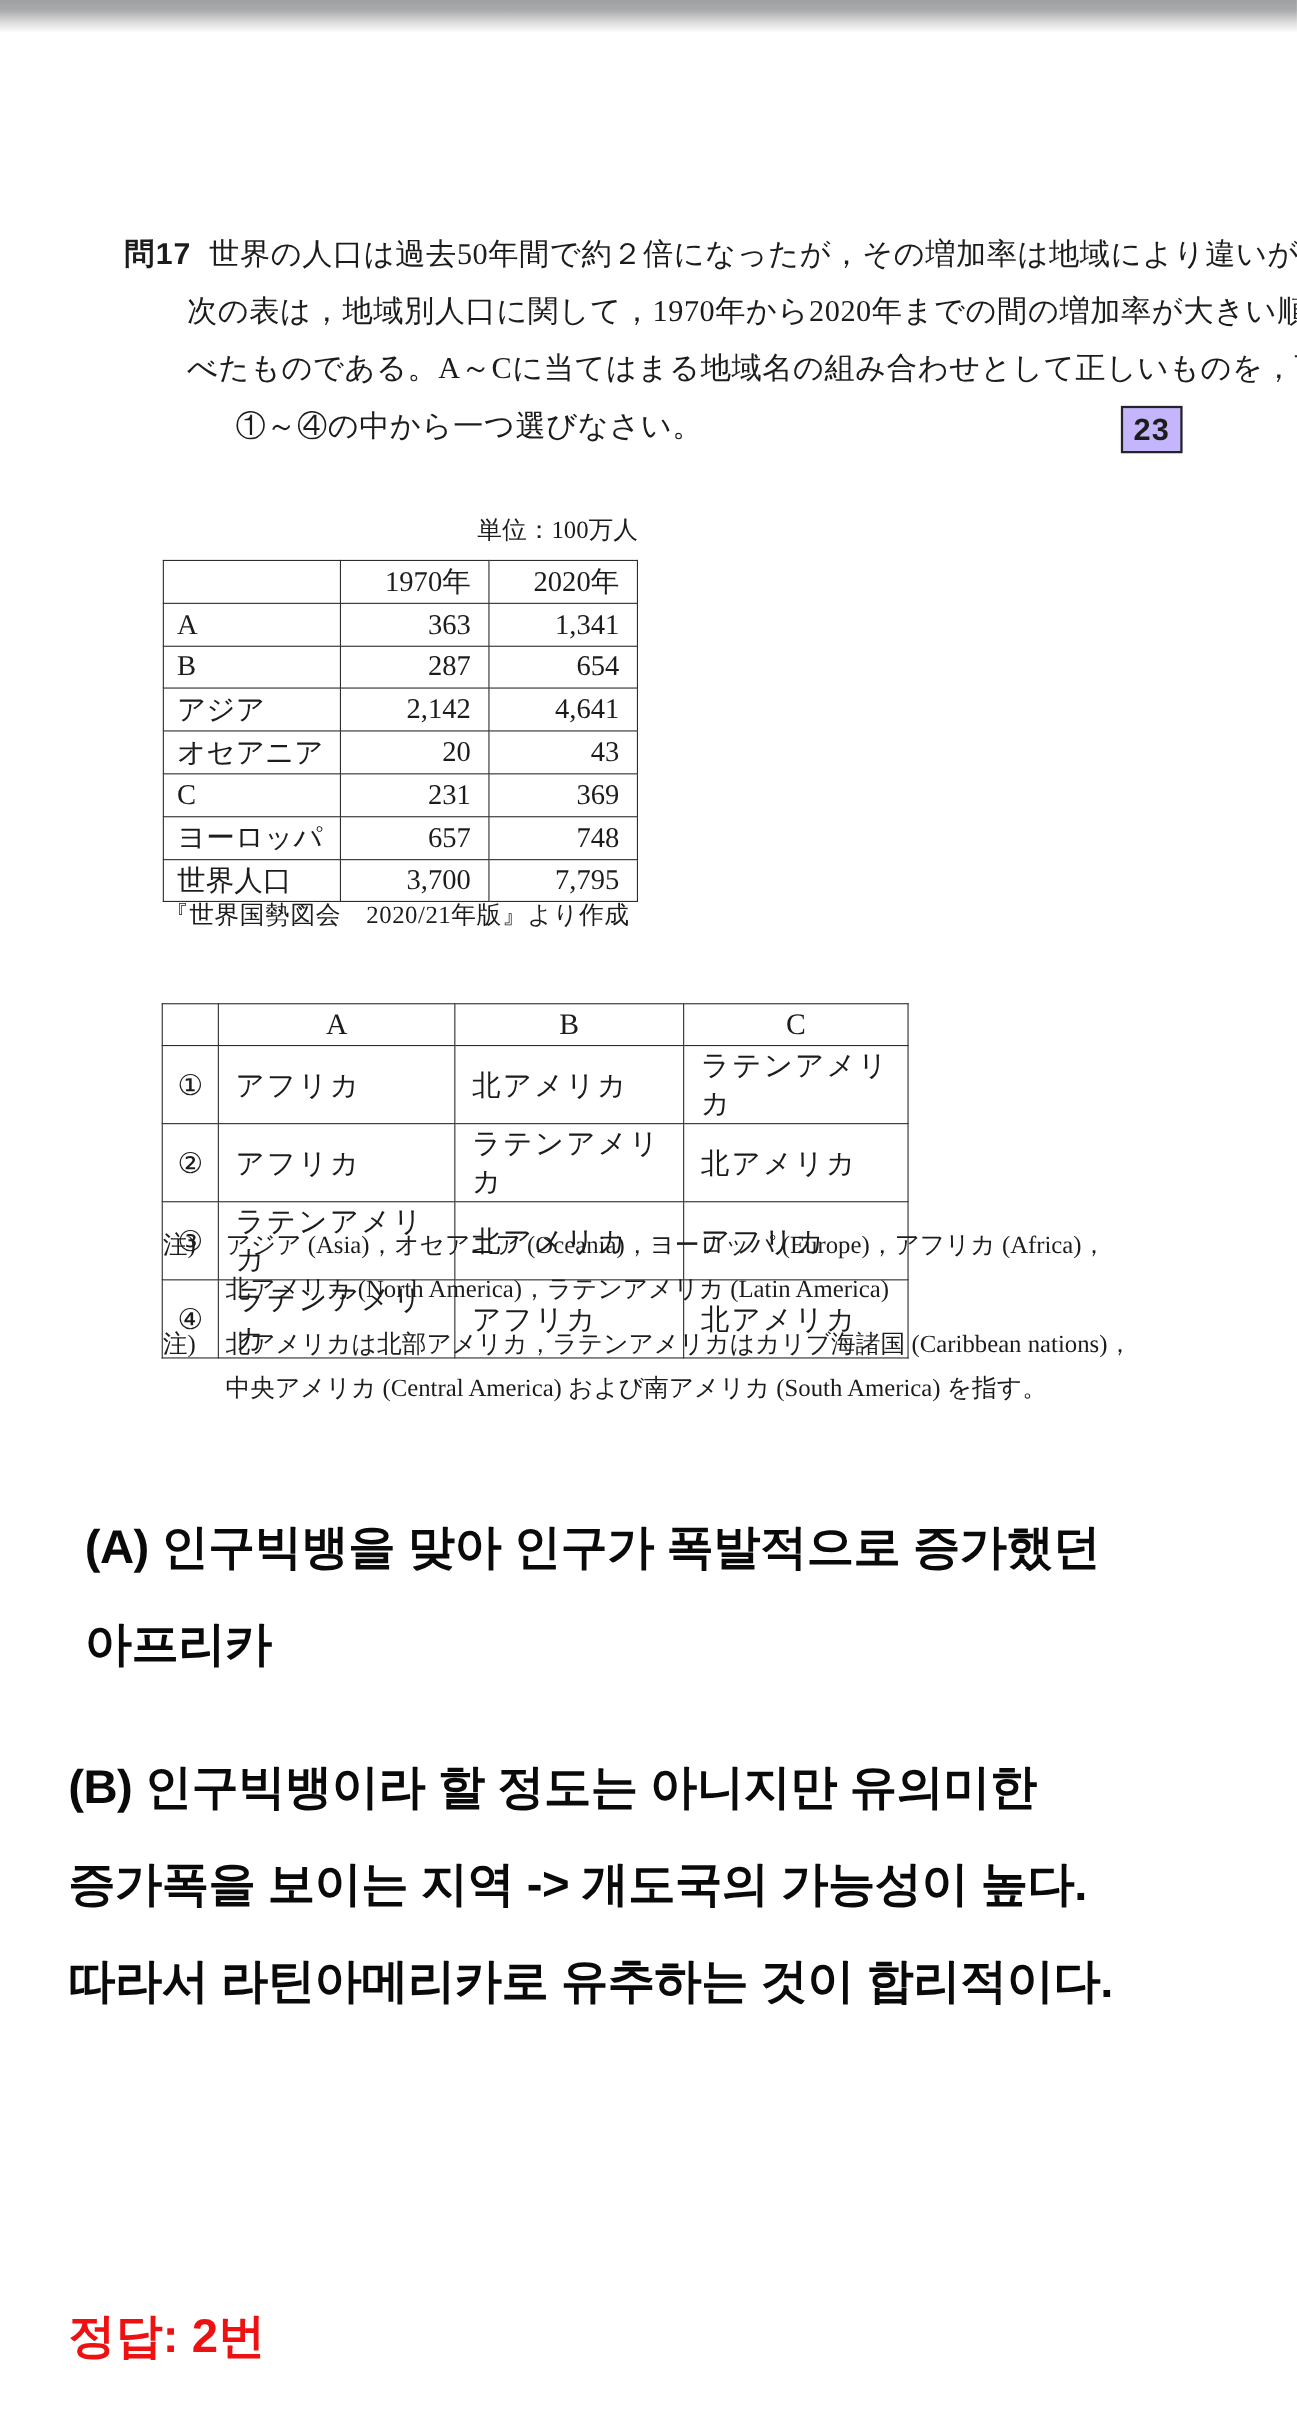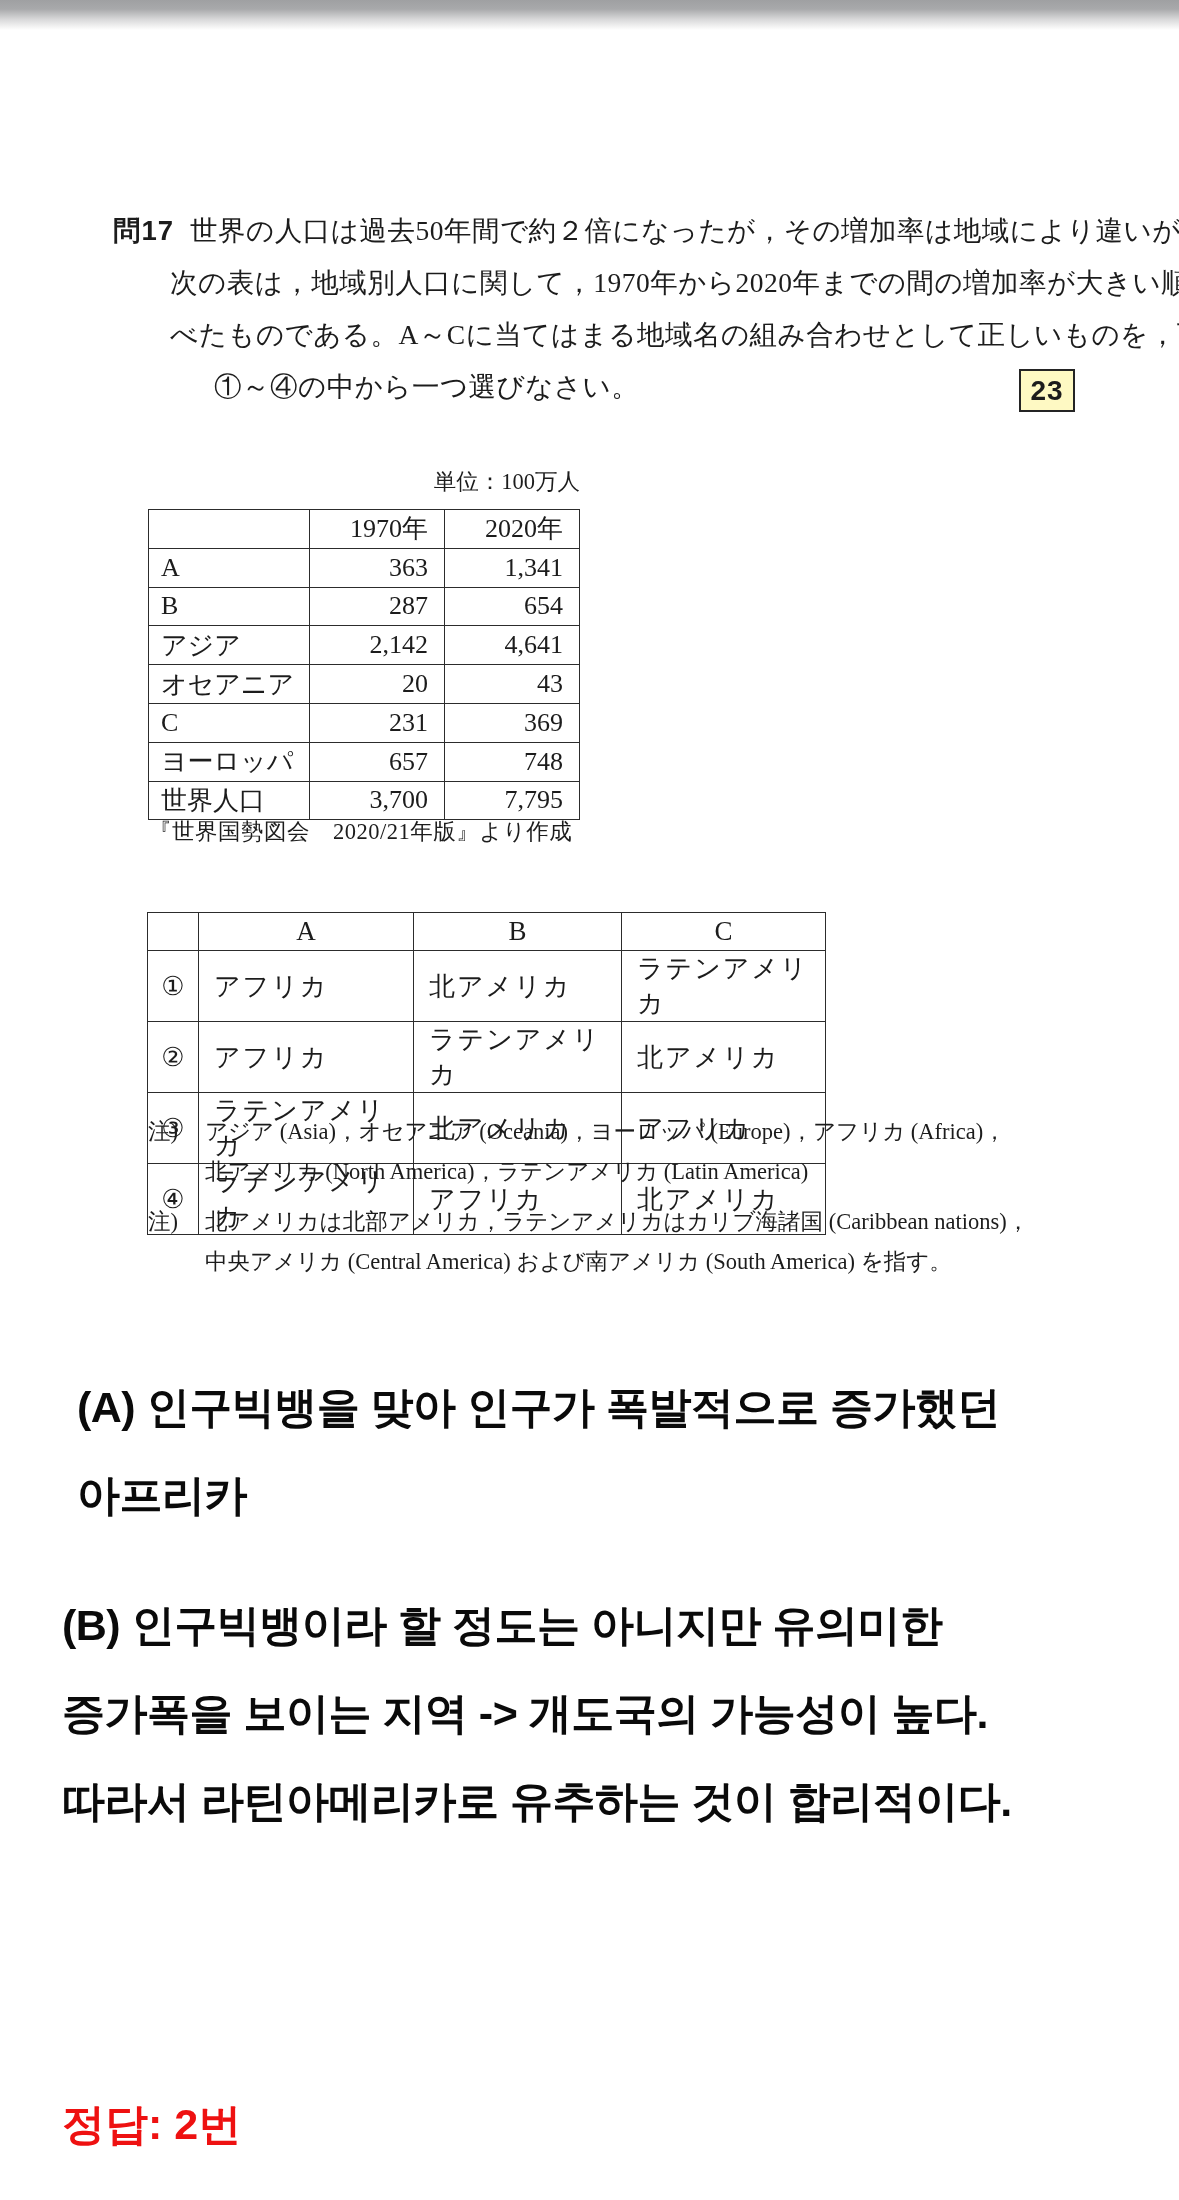--- a/index.html
+++ b/index.html
@@ -19,21 +19,21 @@
 
   
   .jp { font-size: 27.5px; letter-spacing: 0.5px; line-height: 40px; white-space: nowrap; }
   .q-line { position: absolute; }
   .q-label {
     font-family: "Liberation Sans", "DejaVu Sans", sans-serif;
     font-weight: bold; margin-right: 16px; letter-spacing: 1px;
   }
   .q-numbox {
     position: absolute; left: 1019px; top: 369px; width: 56px; height: 43px;
-    border: 2.5px solid #242424; background: #fef9c3;
+    border: 2.5px solid #242424; background: #c4b5fd;
     display: flex; align-items: center; justify-content: center;
     font-family: "Liberation Sans", "DejaVu Sans", sans-serif;
     font-weight: bold; font-size: 28px; letter-spacing: 1px;
   }
 
   
   .unit-label { position: absolute; left: 330px; top: 466px; width: 250px; text-align: right; font-size: 22.5px; }
   table { border-collapse: collapse; position: absolute; table-layout: fixed; }
   td, th { border: 1.8px solid #2c2c2c; font-weight: normal; font-size: 26px; padding: 0; }
 

